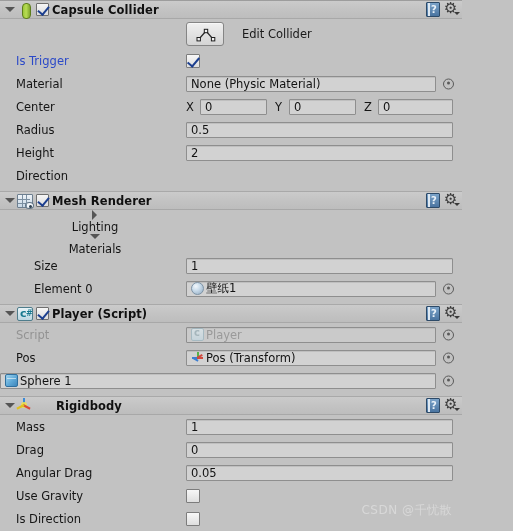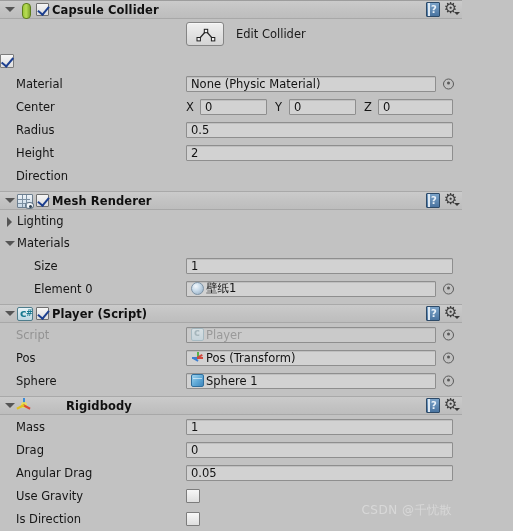--- a/index.html
+++ b/index.html
@@ -146,21 +146,21 @@
   
   .row { height:23px; display:flex; align-items:center; position:relative; }
   .row.tight { height:22px; }
   .label {
     width:186px; flex:0 0 186px; padding-left:16px;
     font-size:11.5px; color:#151515; white-space:nowrap; overflow:hidden;
   }
   .label.indent2 { padding-left:34px; }
   .label.blue { color:#2b49c8; }
   .label.dim { color:#939393; }
-  .label.foldrow { padding-left:4px; display:flex; align-items:center; }
+  .label.foldrow { padding-left:4px; display:flex; align-items:center;flex-direction:column; }
 
   .field {
     flex:1; margin-right:9px; height:16px;
     background:#d2d2d2;
     border:1px solid #8e8e8e;
     border-radius:1px;
     display:flex; align-items:center;
     padding-left:4px; font-size:11.5px; color:#121212;
     box-shadow: inset 0 1px 0 #bfbfbf;
     overflow:hidden; white-space:nowrap;
@@ -223,21 +223,21 @@
   
   .editcollider-row { height:30px; display:flex; align-items:center; padding-left:186px; }
   .ec-btn {
     width:38px;height:24px;
     background:linear-gradient(to bottom,#f0f0f0,#d4d4d4);
     border:1px solid #858585; border-radius:3px;
     position:relative; cursor:pointer;
     box-shadow:0 1px 0 rgba(255,255,255,.5) inset;
   }
   .ec-svg { position:absolute; left:9px; top:5px; }
-  .ec-label { margin-left:12px; font-size:11.5px; color:#1a1a1a; }
+  .ec-label { margin-left:18px; font-size:11.5px; color:#1a1a1a; }
 
   
   .fic { width:13px;height:13px;flex:0 0 13px;margin-right:2px;position:relative; }
   .fic-sphere {
     border-radius:50%;
     background:radial-gradient(circle at 35% 30%, #f3f7fb 0%, #cfe0ee 35%, #8fa9c0 100%);
     border:1px solid #7e93a6;
   }
   .fic-transform::before{
     content:""; position:absolute; left:6px; top:1px; width:1.6px;height:6px;background:#57b34a;
@@ -296,20 +296,21 @@
         <path d="M3 11 L10 3 L17 11" fill="none" stroke="#2b2b2b" stroke-width="1.2"></path>
         <rect x="1" y="9.5" width="3.4" height="3.4" fill="#f2f2f2" stroke="#1f1f1f" stroke-width="1"></rect>
         <rect x="8.3" y="1.3" width="3.4" height="3.4" fill="#f2f2f2" stroke="#1f1f1f" stroke-width="1"></rect>
         <rect x="15.4" y="9.5" width="3.4" height="3.4" fill="#f2f2f2" stroke="#1f1f1f" stroke-width="1"></rect>
       </svg>
     </span>
     <span class="ec-label">Edit Collider</span>
   </div>
 
   <div class="row">
+    <span class="label blue">Is Trigger</span>
     <span class="cbox on"></span>
   </div>
 
   <div class="row">
     <span class="label">Material</span>
     <span class="field wide">
       <span>None (Physic Material)</span>
     </span>
     <span class="objsel"></span>
   </div>
@@ -417,38 +418,37 @@
       <span class="fic fic-transform">
           <span class="t1"></span>
           <span class="t2"></span>
         </span>
       <span>Pos (Transform)</span>
     </span>
     <span class="objsel"></span>
   </div>
 
   <div class="row">
-    <span class="label">Sphere</span>
     <span class="field wide">
       <span class="fic fic-cube"></span>
       <span>Sphere 1</span>
     </span>
     <span class="objsel"></span>
   </div>
 
   <div class="gap"></div>
 
   <div class="comp-header">
     <span class="foldout"></span>
     <span class="cicon icon-rigidbody">
       <span class="rc"></span>
         <span class="ra"></span>
         <span class="rb"></span>
     </span>
-    <span class="comp-title" style="margin-left:30px">Rigidbody</span>
+    <span class="comp-title" style="margin-left:20px">Rigidbody</span>
     <span class="hdr-right">
       <span class="help-icon"></span>
       <span class="gear-icon"></span>
     </span>
   </div>
 
   <div class="row">
     <span class="label">Mass</span>
     <span class="field">1</span>
   </div>

